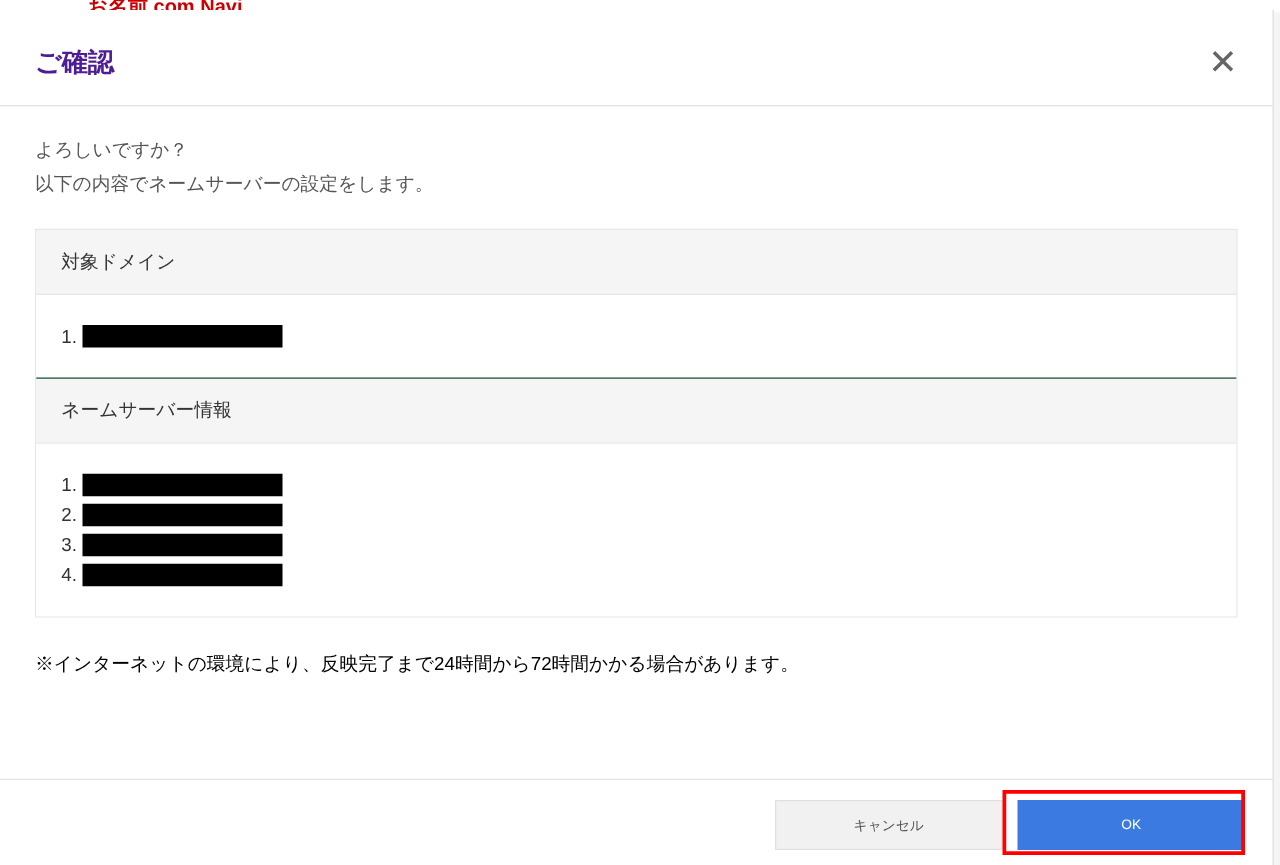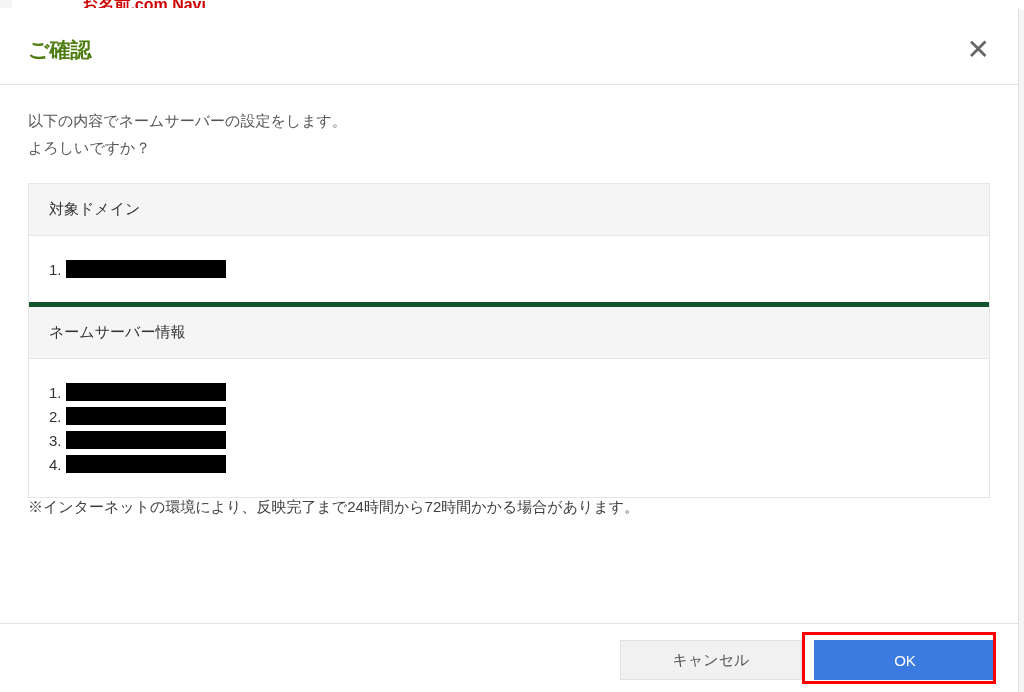--- a/index.html
+++ b/index.html
@@ -11,21 +11,21 @@
       font-family: "Hiragino Kaku Gothic ProN", "メイリオ", Meiryo, sans-serif;
       background: #f5f5f5;
       width: 1024px;
       height: 692px;
       overflow: hidden;
       position: relative;
     }
     .backdrop-header {
       position: absolute;
       top: 0;
-      left: 12px;
+      left: 0;
       right: 0;
       height: 10px;
       background: #fff;
       color: #888;
       font-size: 13px;
       overflow: hidden;
       padding-left: 20px;
     }
     .backdrop-logo {
       position: absolute;
@@ -49,21 +49,21 @@
     .modal-header {
       padding: 28px 28px 20px 28px;
       border-bottom: 1px solid #e2e2e2;
       display: flex;
       justify-content: space-between;
       align-items: center;
     }
     .modal-title {
       font-size: 21px;
       font-weight: bold;
-      color: #4d7c0f;
+      color: #4c1d95;
     }
     .close-icon {
       font-size: 28px;
       color: #666;
       cursor: pointer;
       line-height: 1;
       font-weight: 300;
     }
     .modal-body {
       padding: 22px 28px 20px 28px;
@@ -103,40 +103,41 @@
       margin-right: 4px;
     }
     .redact {
       display: inline-block;
       background: #000;
       width: 160px;
       height: 18px;
       vertical-align: middle;
     }
     .section-header + .section-content + .section-header {
-      border-top: 5px solid #14532d;
+      border-top: 1px solid #14532d;
     }
     .note-text {
       font-size: 15px;
-      color: #404040;
+      color: #000000;
+      margin-top: 28px;
     }
     .modal-footer {
       border-top: 1px solid #e2e2e2;
       padding: 16px 22px 12px 22px;
       display: flex;
       justify-content: flex-end;
       gap: 12px;
     }
     .btn {
       min-width: 182px;
       height: 40px;
       display: flex;
       align-items: center;
       justify-content: center;
-      font-size: 15px;
+      font-size: 11px;
       cursor: pointer;
       border: 1px solid transparent;
     }
     .btn-cancel {
       background: #f1f1f1;
       color: #555;
       border: 1px solid #e0e0e0;
     }
     .btn-ok {
       background: #3b7ae0;
@@ -160,22 +161,22 @@
 </div>
 
 <div class="modal">
   <div class="modal-header">
     <div class="modal-title">ご確認</div>
     <div class="close-icon">✕</div>
   </div>
 
   <div class="modal-body">
     <div class="confirm-text">
+      <div>よろしいですか？</div>
       <div>以下の内容でネームサーバーの設定をします。</div>
-      <div>よろしいですか？</div>
     </div>
 
     <div class="section-box">
       <div class="section-header">対象ドメイン</div>
       <div class="section-content">
         <div class="list-row">
           <span class="list-num">1.</span>
           <span class="redact"></span>
         </div>
       </div>

